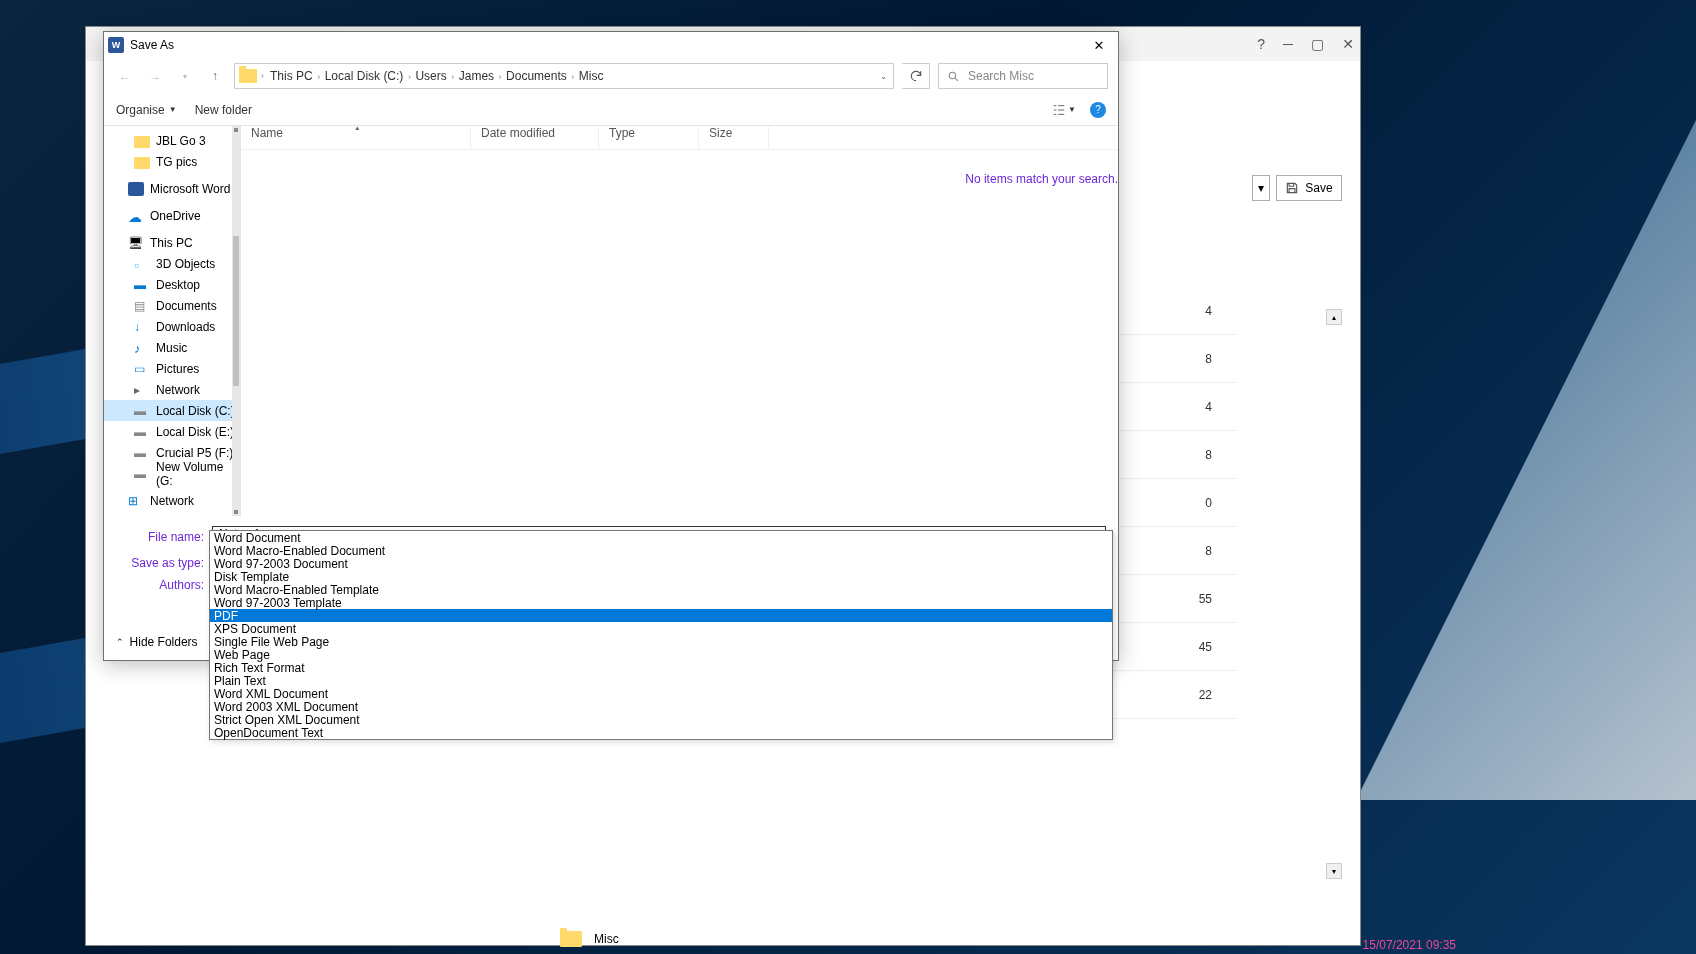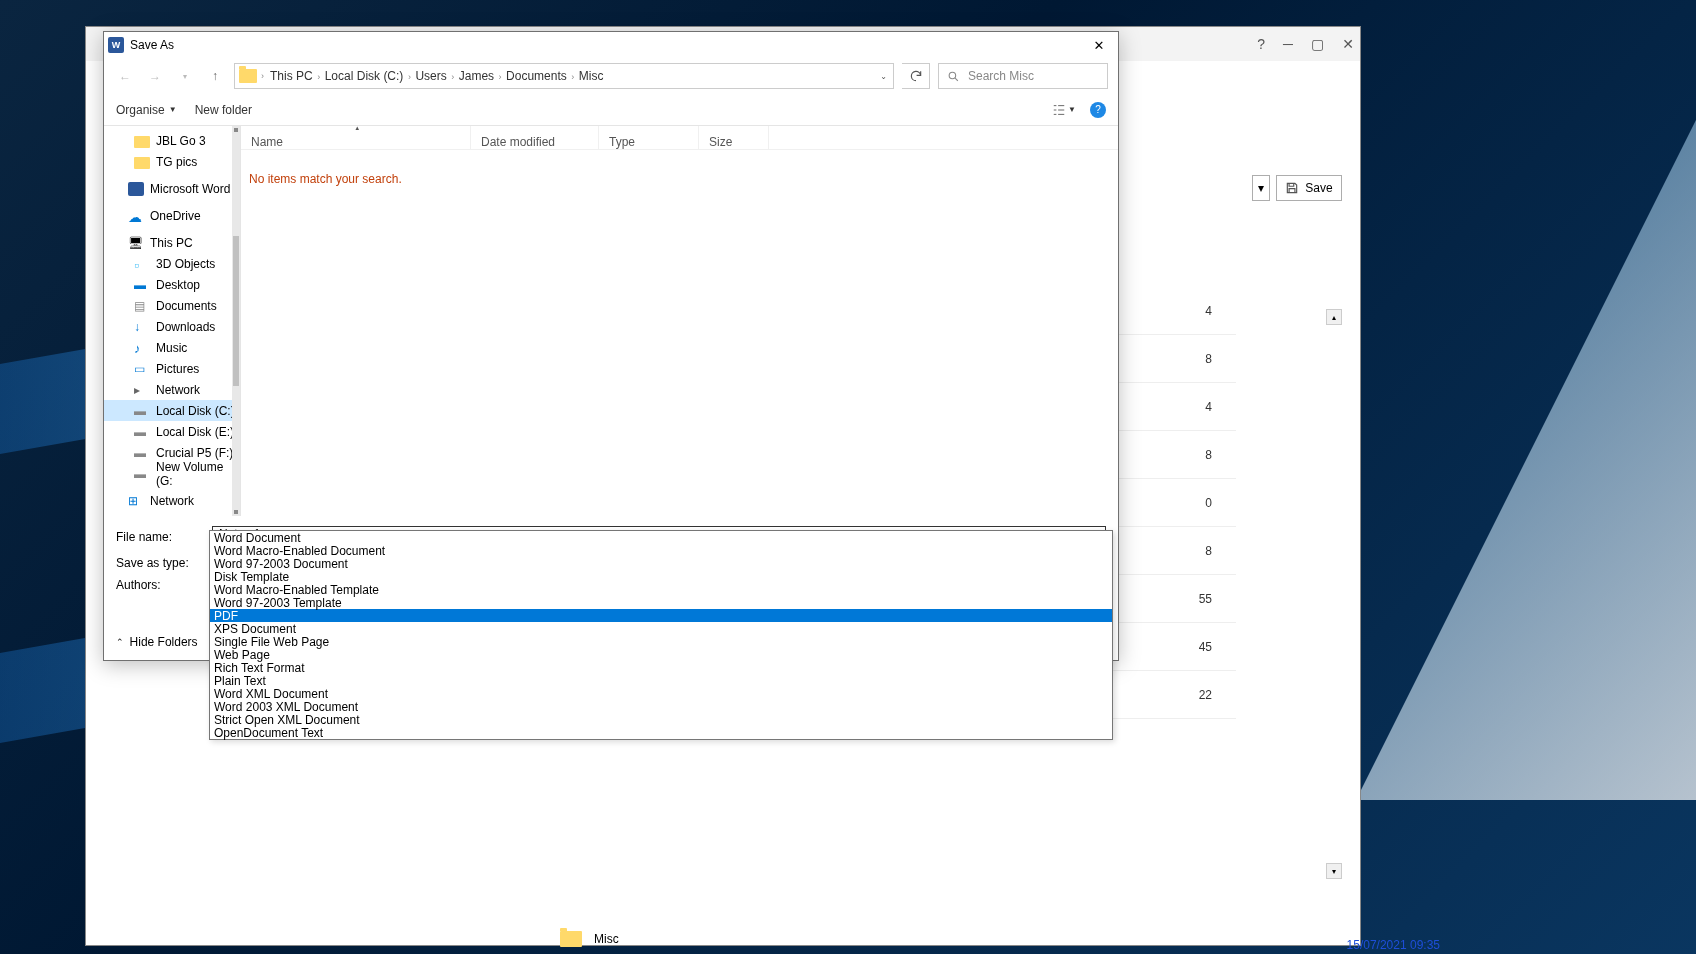--- a/index.html
+++ b/index.html
@@ -60,39 +60,39 @@
 .ico.desk::before{content:"▬";color:#0078d4;font-size:12px}
 .ico.doc::before{content:"▤";color:#888;font-size:12px}
 .ico.down::before{content:"↓";color:#0078d4;font-size:12px;font-weight:bold}
 .ico.music::before{content:"♪";color:#0078d4;font-size:13px}
 .ico.pic::before{content:"▭";color:#0078d4;font-size:12px}
 .ico.vid::before{content:"▸";color:#666;font-size:12px}
 .ico.drive::before{content:"▬";color:#888;font-size:12px}
 .ico.net::before{content:"⊞";color:#0078d4;font-size:12px}
 .listview{flex:1;border-left:1px solid #e5e5e5}
 .cols{display:flex;height:24px;align-items:center;border-bottom:1px solid #f0f0f0}
-.col{padding:0 10px;color:#555;border-right:1px solid #f0f0f0;height:100%;display:flex;align-items:flex-end}
+.col{padding:0 10px;color:#555;border-right:1px solid #f0f0f0;height:100%;display:flex;align-items:flex-start}
 .c1{width:230px;position:relative}
 .c1 .sort{position:absolute;left:50%;top:-2px;font-size:7px;color:#555}
 .c2{width:128px}.c3{width:100px}.c4{width:70px}
-.empty{text-align:left;color:#c2410c;padding:22px 8px}
+.empty{text-align:right;color:#6d28d9;padding:22px 0}
 .fields{padding:10px 12px}
 .frow{display:flex;align-items:center;margin-bottom:4px}
-.flabel{width:96px;padding-right:8px;color:#000000}
+.flabel{width:96px;text-align:right;padding-right:8px;color:#6d28d9}
 .finput{flex:1;height:22px;border:1px solid #7a9fd4;background:#fff;padding:0 6px;position:relative}
 .finput.fname{border-color:#333}
 .finput .dd{position:absolute;right:4px;top:4px;font-size:8px;color:#555}
 .ftype{background:#e5f1fb}
 .bottombar{position:absolute;bottom:0;left:0;right:0;height:36px;display:flex;align-items:center;padding:0 12px}
 .hide-folders{display:flex;align-items:center;gap:6px;cursor:pointer}
 .dropdown{position:absolute;top:530px;left:209px;width:904px;background:#fff;border:1px solid #767676;box-shadow:2px 2px 6px rgba(0,0,0,.15);z-index:10}
 .dd-item{height:13px;padding:0 4px;display:flex;align-items:center;cursor:pointer;font-size:12px}
 .dd-item.hl{background:#0078d7;color:#fff}
 .misc-row{position:absolute;left:560px;bottom:0;display:flex;align-items:center;gap:12px;height:30px}
-.taskts{position:absolute;right:256px;bottom:2px;color:#1d4ed8}
+.taskts{position:absolute;right:240px;bottom:2px;color:#ec4899}
 </style>
 </head>
 <body>
 
 <div class="stripe s1"></div>
 <div class="stripe s2"></div>
 <div class="corner"></div>
 
 <div class="bg-win">
   <div class="bg-tb">

